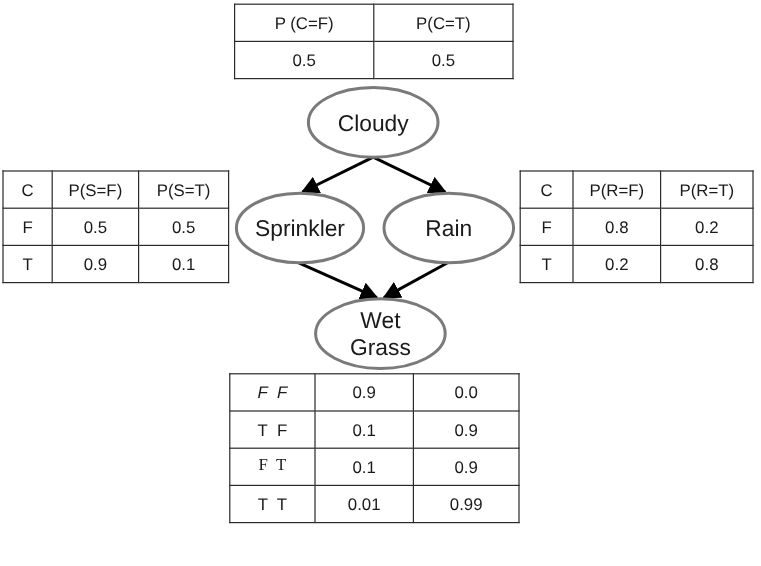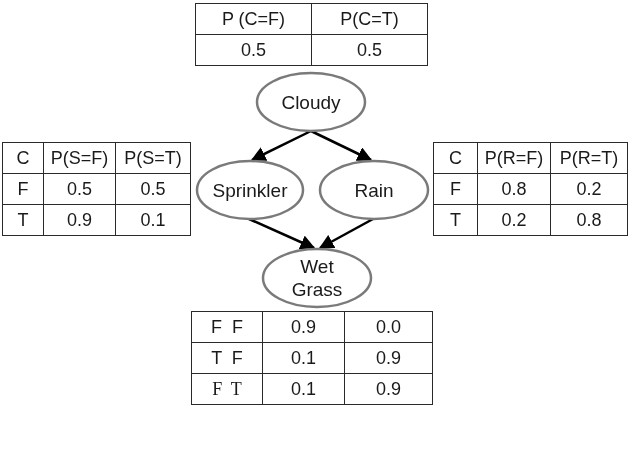--- a/index.html
+++ b/index.html
@@ -1,20 +1,20 @@
 <!DOCTYPE html>
 <html><head>
   <meta charset="utf-8">
   <style>
     html, body { margin: 0; padding: 0; background: #ffffff; }
     body { width: 634px; height: 472px; position: relative; overflow: hidden;
            font-family: "Liberation Sans", sans-serif; color: #1a1a1a; }
     .cpt { position: absolute; border-collapse: collapse; table-layout: fixed; }
     .cpt td { border: 1.5px solid #2a2a2a; text-align: center; vertical-align: middle;
-              font-size: 18px; padding: 0; height: 30px; color: #1a1a1a; }
+              font-size: 14px; padding: 0; height: 30px; color: #1a1a1a; }
     #graph { position: absolute; left: 0; top: 0; }
     #graph text { font-family: "Liberation Sans", sans-serif; font-size: 19px; fill: #1a1a1a; }
   </style>
 </head>
 <body>
 
 <svg id="graph" width="634" height="472">
   <defs>
     <marker id="arrow" viewBox="0 0 10 10" refX="9" refY="5" markerWidth="6" markerHeight="6" orient="auto-start-reverse">
       <path d="M0,0 L10,5 L0,10 z" fill="#000"></path>
@@ -113,28 +113,33 @@
   </table>
 
 <table class="cpt" style="left:191px; top:311px; width:241px;">
   <colgroup>
       <col style="width:71px">
       <col style="width:82px">
       <col style="width:88px">
     </colgroup>
   <tbody>
   <tr>
-    <td style="white-space:pre;">F  F</td>
+    <td style="white-space:pre;font-style:italic;">F  F</td>
     <td>0.9</td>
     <td>0.0</td>
   </tr>
   <tr>
     <td style="white-space:pre;">T  F</td>
     <td>0.1</td>
     <td>0.9</td>
   </tr>
   <tr>
     <td style="white-space:pre;font-family:Liberation Serif, serif;">F  T</td>
     <td>0.1</td>
     <td>0.9</td>
   </tr>
+  <tr>
+    <td style="white-space:pre;">T  T</td>
+    <td>0.01</td>
+    <td>0.99</td>
+  </tr>
 </tbody>
   </table>
 
 </body></html>

